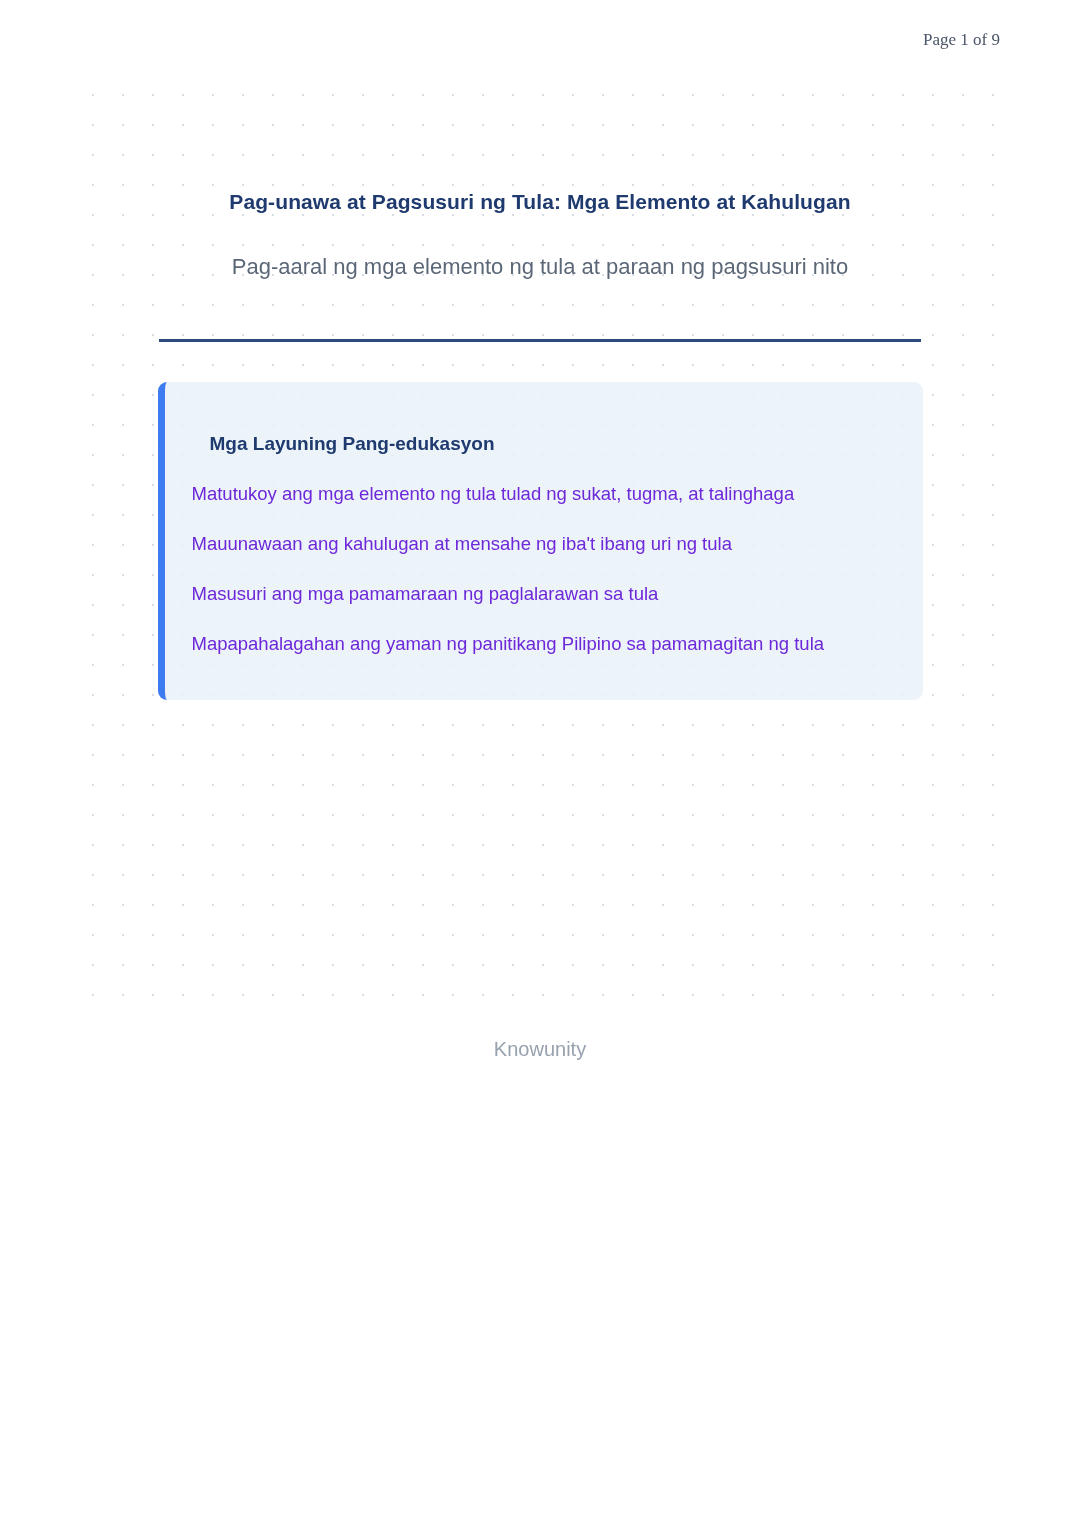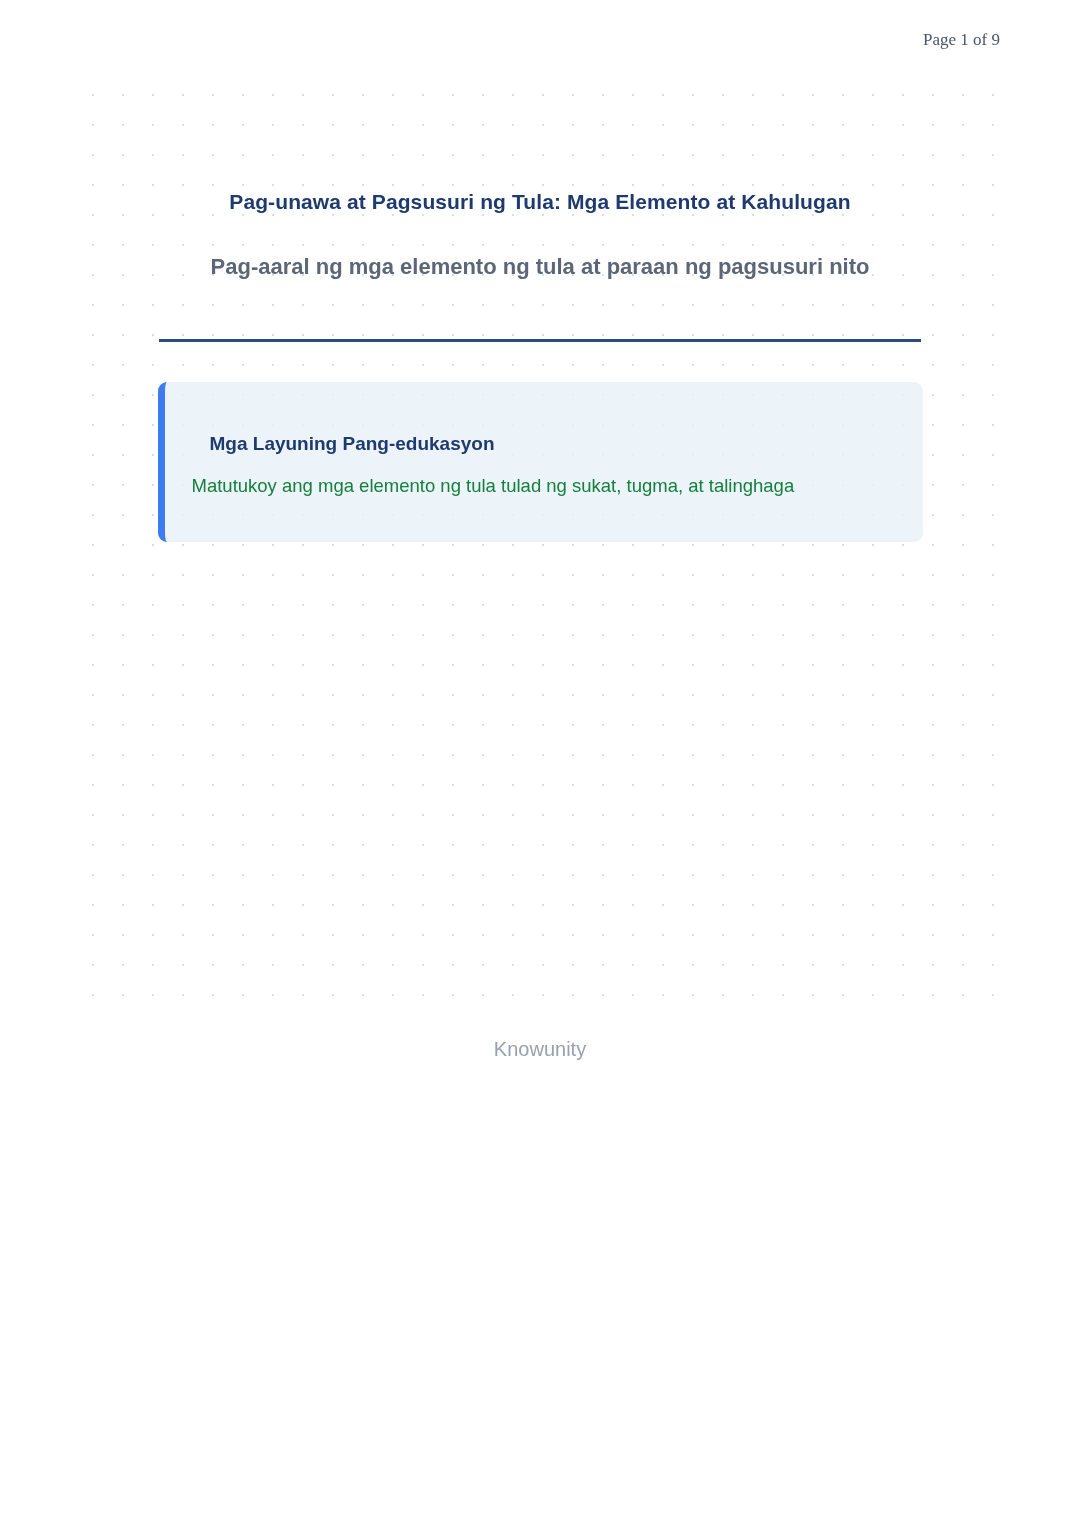--- a/index.html
+++ b/index.html
@@ -47,21 +47,21 @@
     font-size: 21px;
     line-height: 1.2;
     font-weight: 700;
     color: #1e3a6e;
     letter-spacing: 0.1px;
   }
   .doc-subtitle {
     margin: 40px 0 0 0;
     text-align: center;
     font-size: 22px;
-    font-weight: 700;
+    font-weight: 400;
     color: #5b6777;
   }
   .divider {
     display: block;
     margin: 59px auto 0 auto;
     width: 762px;
     border: none;
     border-top: 3px solid #2c4a7e;
   }
   .callout {
@@ -78,24 +78,24 @@
     font-size: 19px;
     font-weight: 700;
     color: #1e3a6e;
   }
   .objectives-list {
     margin: 0;
     padding: 0;
     list-style: none;
   }
   .objectives-list li {
-    margin-top: 20px;
+    margin-top: 28px;
     font-size: 18.5px;
     line-height: 22px;
-    color: #15803d;
+    color: #6d28d9;
   }
   .footer-brand {
     position: absolute;
     bottom: 12px;
     left: 0;
     width: 100%;
     text-align: center;
     font-size: 20px;
     color: #98a1ae;
     z-index: 1;
@@ -115,20 +115,23 @@
     <h1 class="doc-title">Pag-unawa at Pagsusuri ng Tula: Mga Elemento at Kahulugan</h1>
 
     <h2 class="doc-subtitle">Pag-aaral ng mga elemento ng tula at paraan ng pagsusuri nito</h2>
 
     <hr class="divider">
 
     <div class="callout">
       <h3 class="callout-heading">Mga Layuning Pang-edukasyon</h3>
       <ul class="objectives-list">
         <li>Matutukoy ang mga elemento ng tula tulad ng sukat, tugma, at talinghaga</li>
+        <li>Mauunawaan ang kahulugan at mensahe ng iba't ibang uri ng tula</li>
+        <li>Masusuri ang mga pamamaraan ng paglalarawan sa tula</li>
+        <li>Mapapahalagahan ang yaman ng panitikang Pilipino sa pamamagitan ng tula</li>
       </ul>
     </div>
 
   </div>
 
   <div class="footer-brand">Knowunity</div>
 
 </div>
 
 </body></html>

